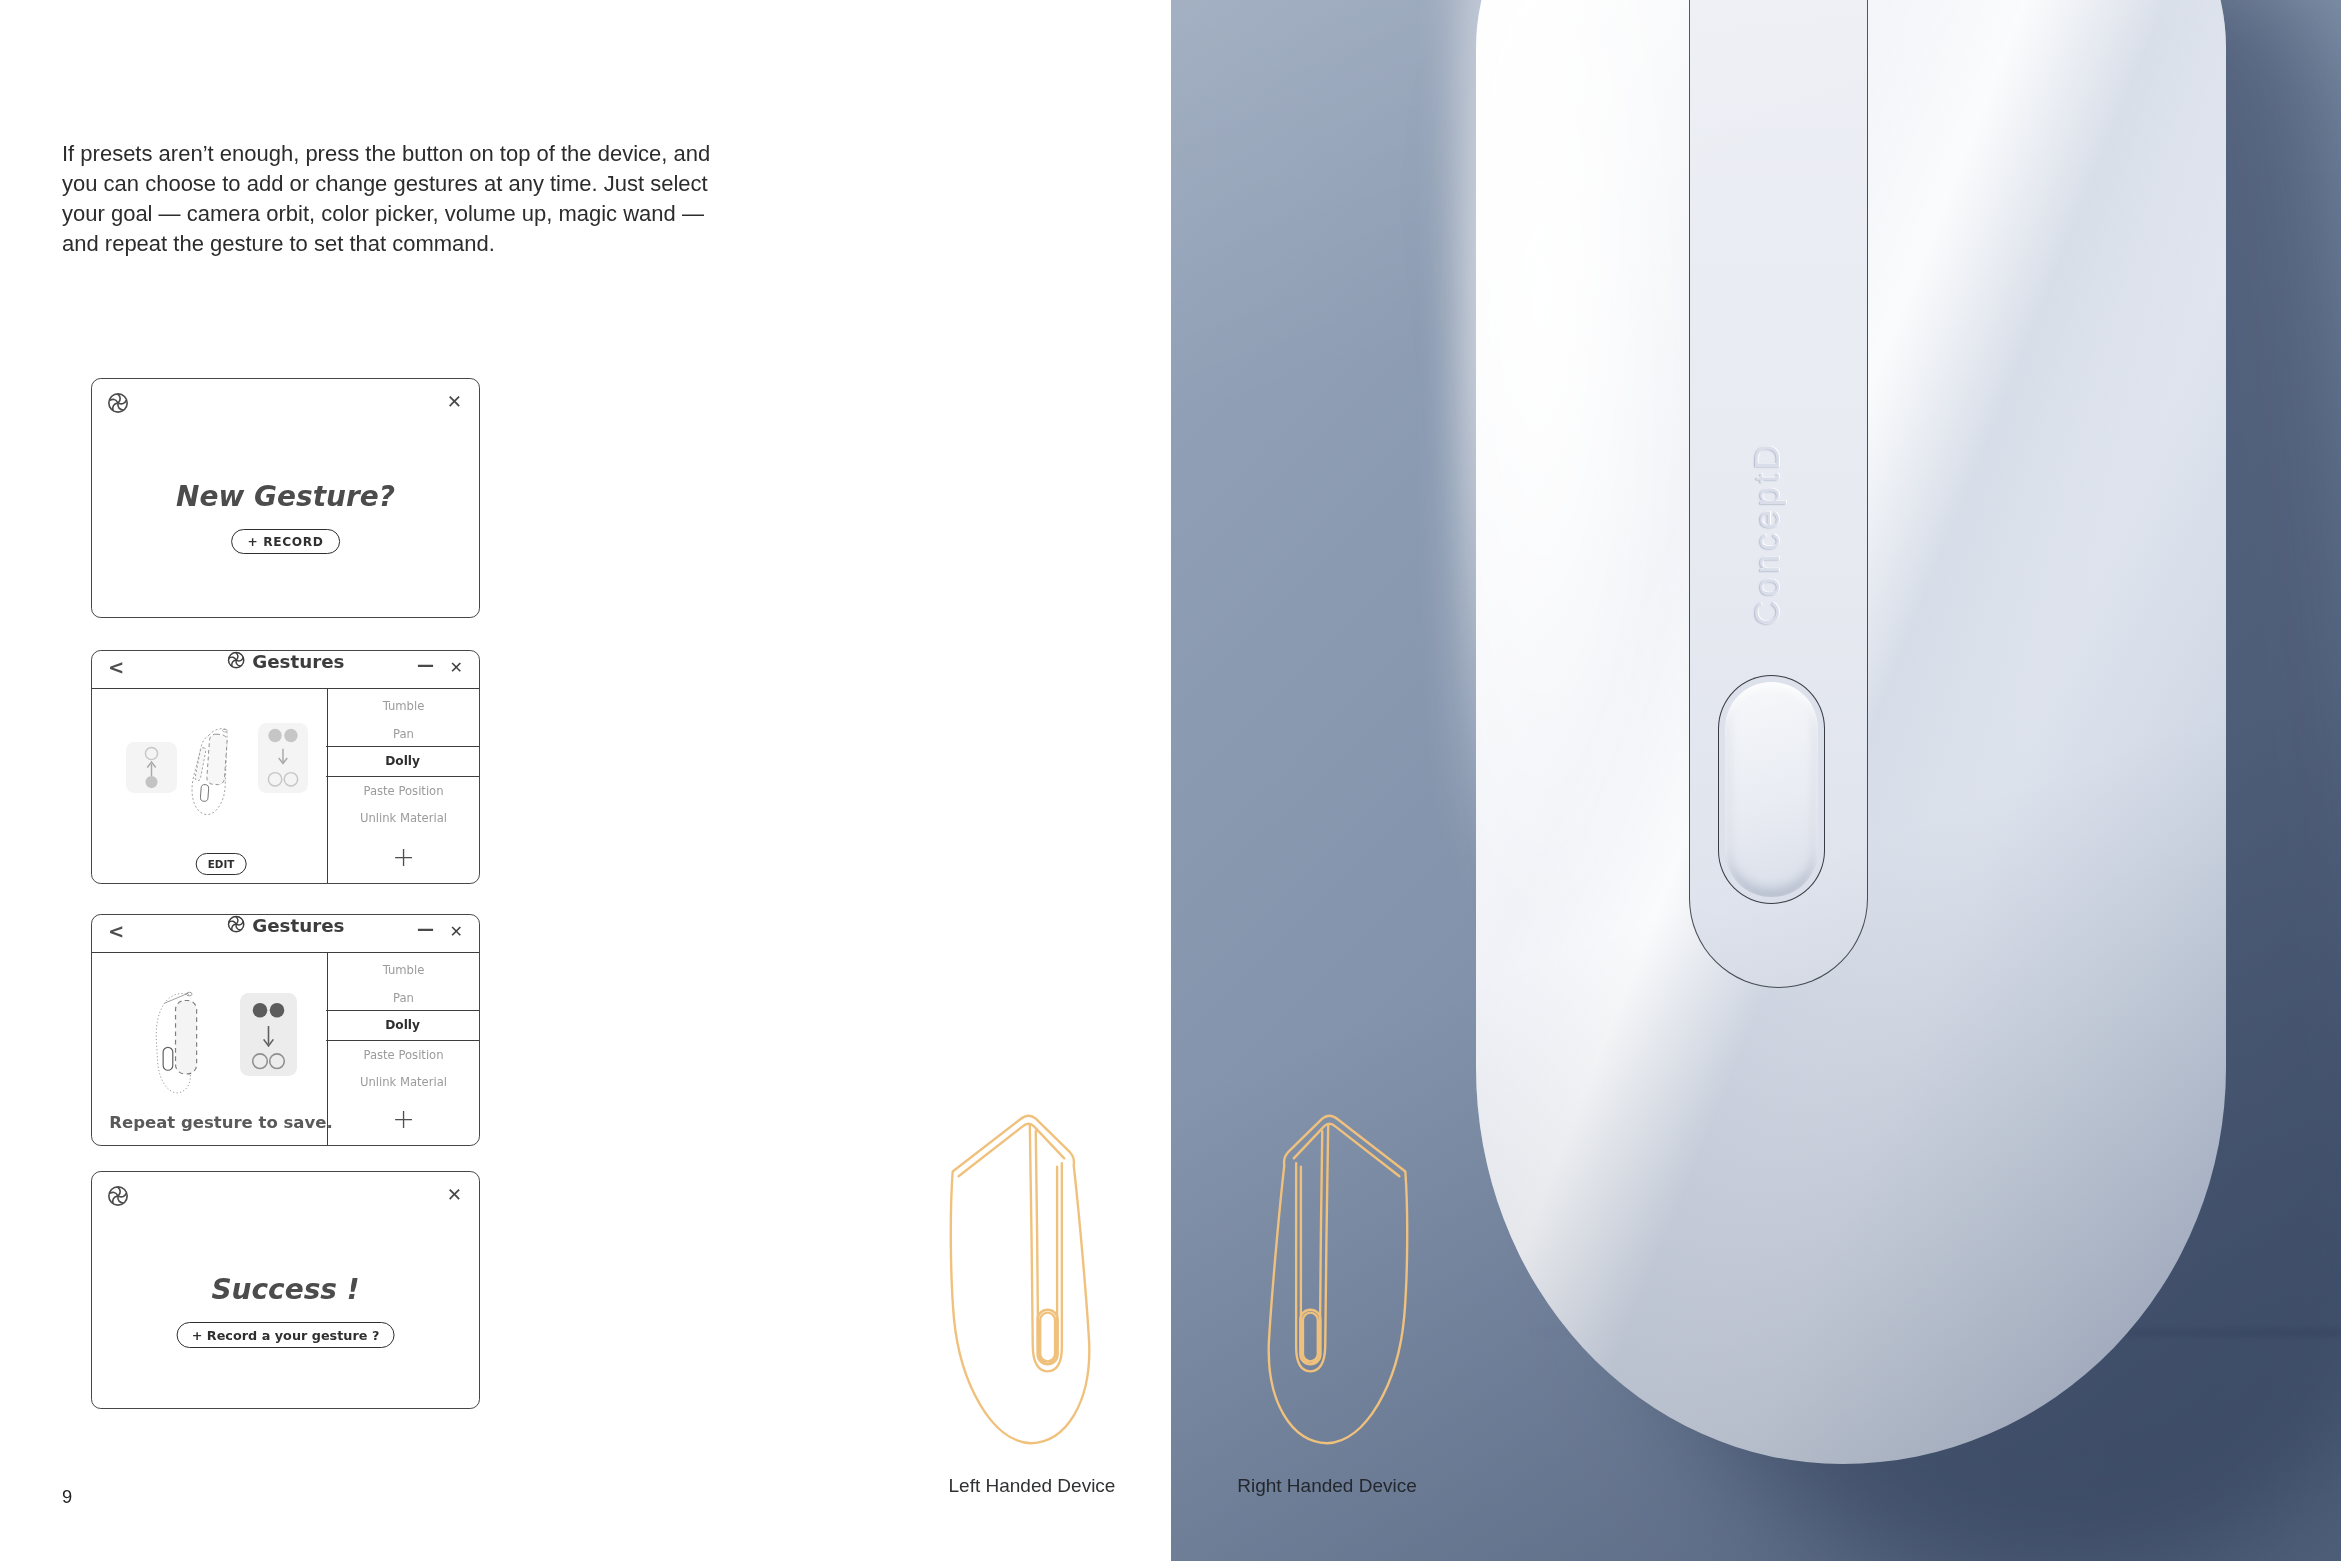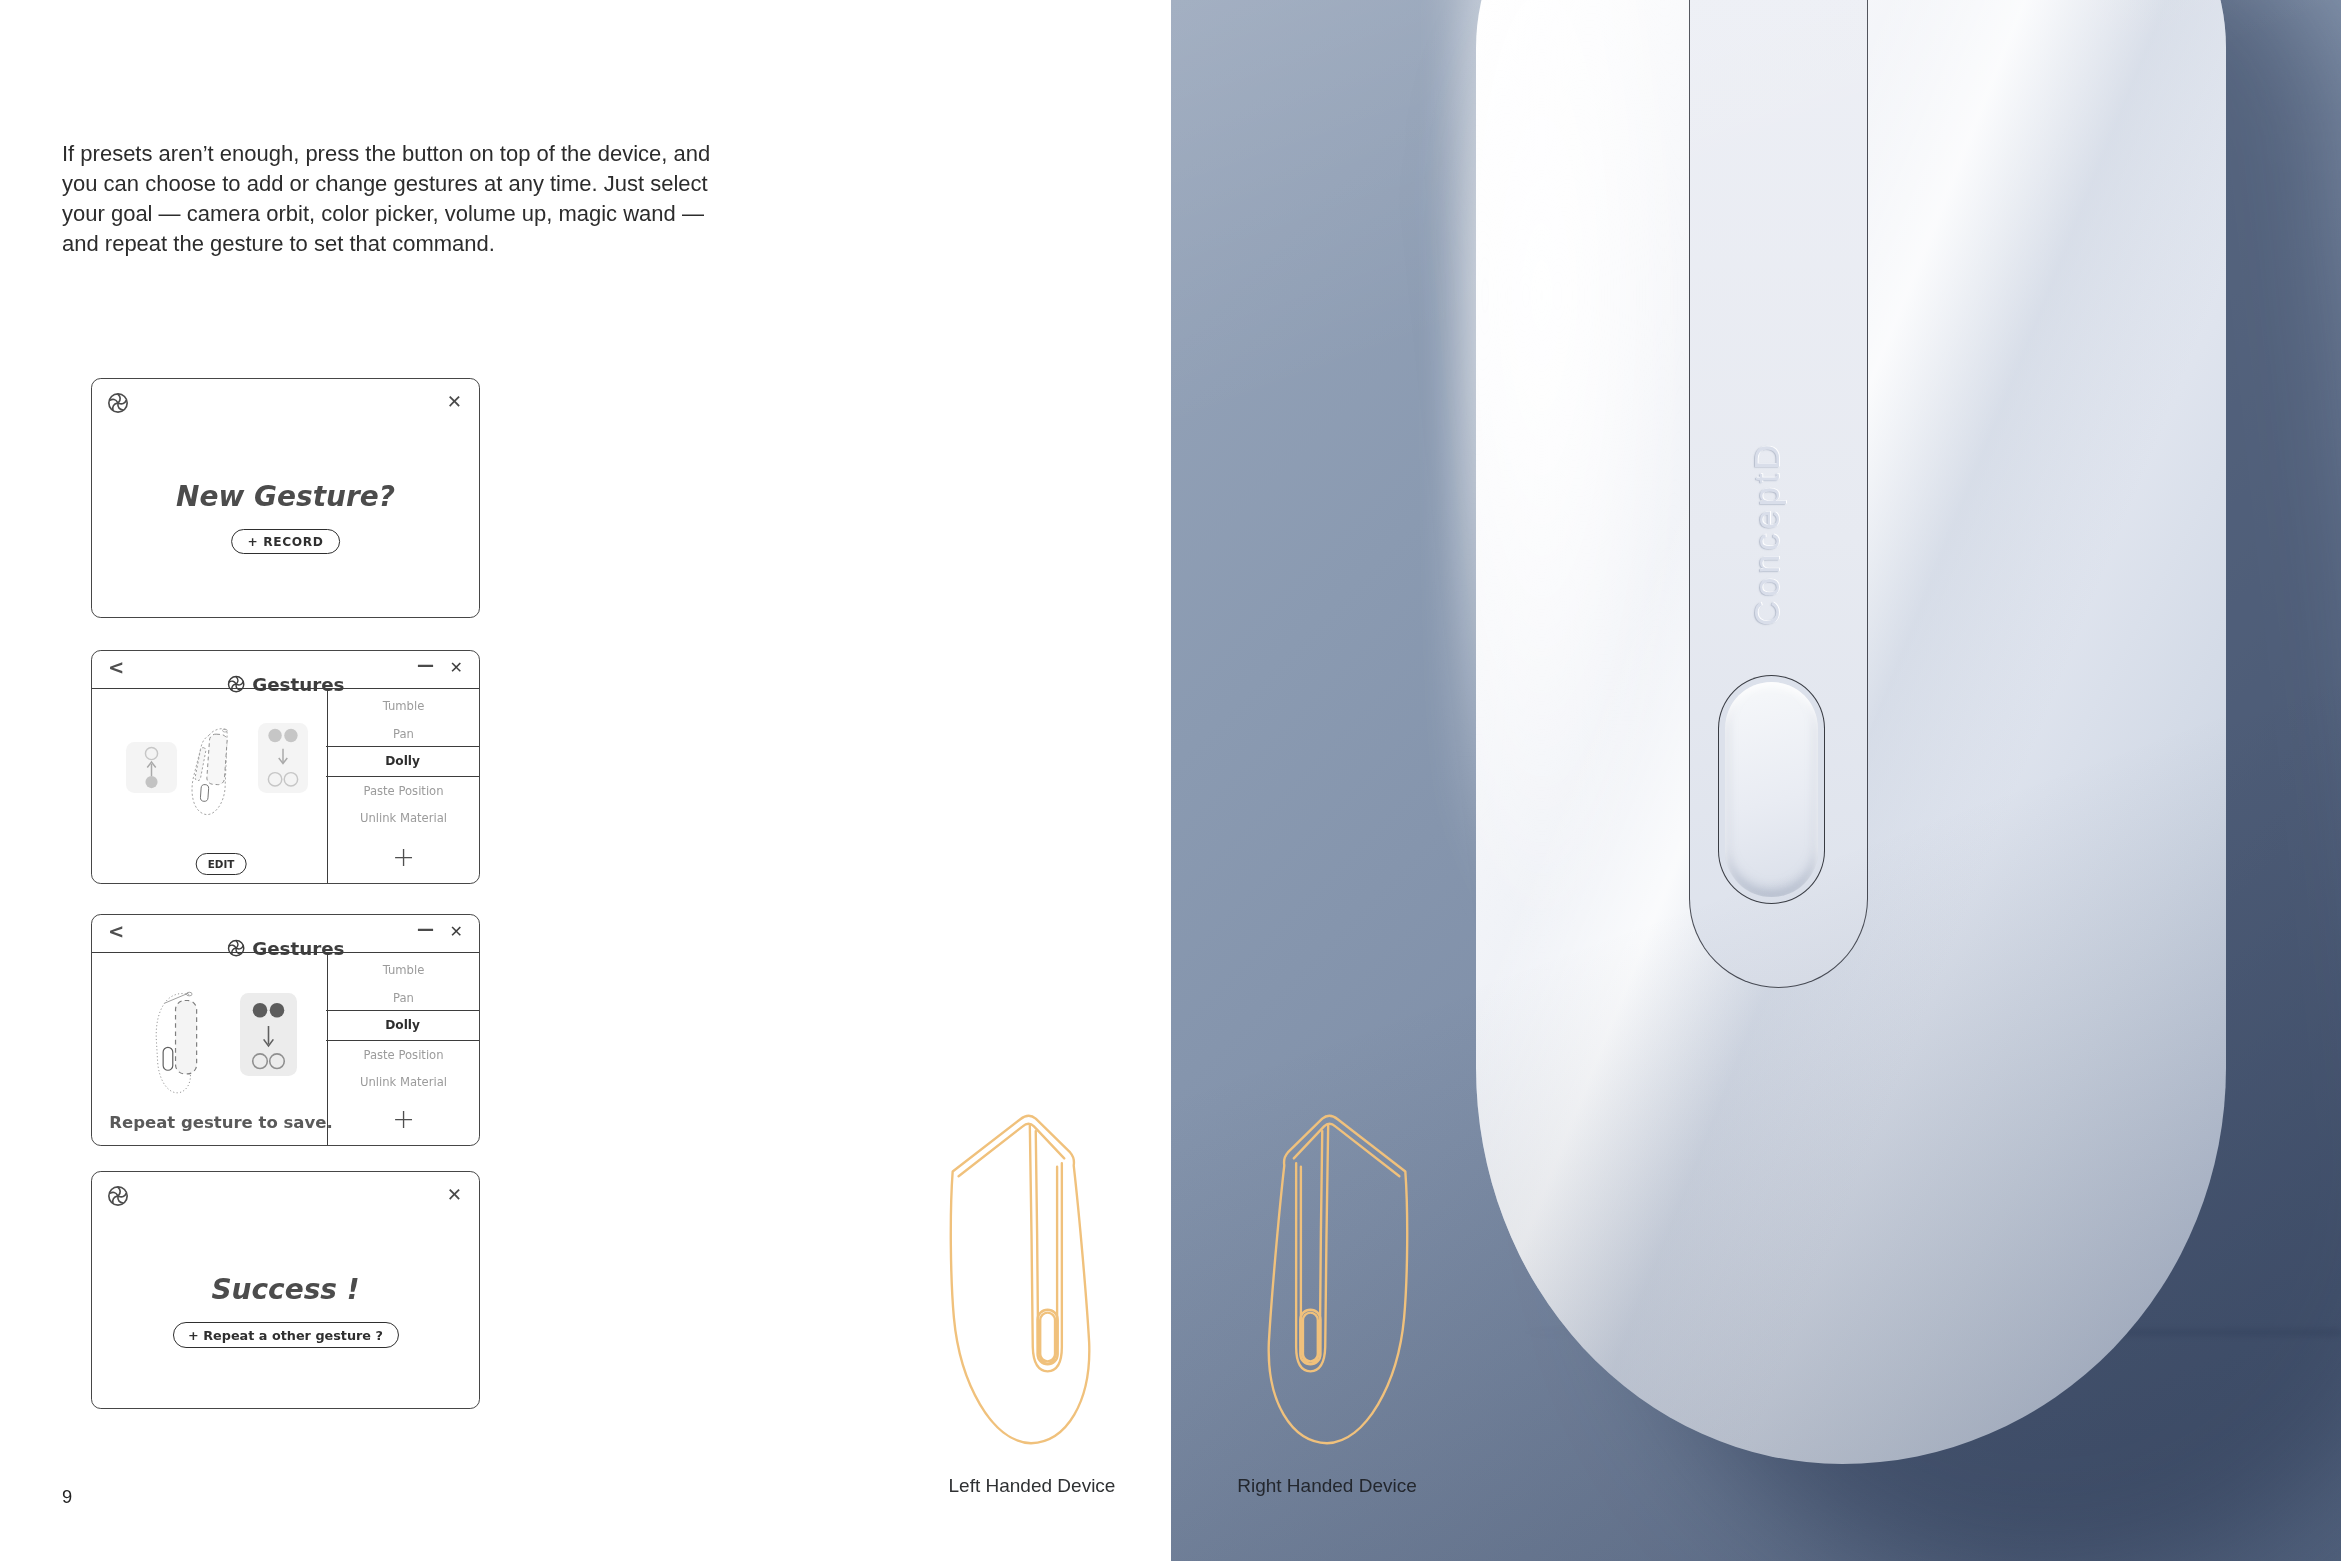--- a/index.html
+++ b/index.html
@@ -28,21 +28,21 @@
                 font-weight:700;color:#4c4c4c;font-style:italic;}
   .pill{position:absolute;left:50%;top:150px;transform:translateX(-50%);
         border:1.8px solid #2f2f2f;border-radius:609px;background:#fff;color:#2f2f2f;
         font-weight:700;white-space:nowrap;display:flex;align-items:center;justify-content:center;}
   .pill-record{height:23px;padding:0 16px;font-size:12.2px;letter-spacing:0.6px;}
   .pill-record2{height:24.4px;padding:0 14.6px;font-size:12.8px;font-weight:600;}
 
   .hdr{position:absolute;top:0;left:0;right:0;height:37px;border-bottom:1.8px solid #3d3d3d;}
   .hdr .back{position:absolute;left:16px;top:4.9px;font-size:19.5px;font-weight:700;color:#4f4f4f;}
   .hdr-center{position:absolute;left:0;right:0;top:0;height:37px;display:flex;gap:7.3px;
-              align-items:center;justify-content:center;font-size:18.3px;font-weight:700;color:#3d3d3d;margin-top:15px;}
+              align-items:flex-start;justify-content:center;font-size:18.3px;font-weight:700;color:#3d3d3d;}
   .hdr .min{position:absolute;right:45px;top:3.7px;font-size:17px;font-weight:700;color:#4a4a4a;}
   .hdr .x2{position:absolute;right:16px;top:7.3px;font-size:16px;font-weight:700;color:#3f3f3f;}
 
   .dlg-body{position:absolute;left:0;top:37px;right:129px;bottom:0;}
   .pane{position:absolute;top:37px;right:0;bottom:0;width:129px;border-left:1.8px solid #3d3d3d;padding-left:22px;}
   .pane .li{position:absolute;left:0;right:0;text-align:center;font-size:11.6px;color:#9b9b9b;}
   .li-1{top:11px;} .li-2{top:39px;}
   .li-sel{position:absolute;left:-1.8px;right:0;top:58px;height:31px;line-height:29px;text-align:center;
           font-size:12.2px;font-weight:700;color:#2d2d2d;border-top:1.8px solid #3d3d3d;
           border-bottom:1.8px solid #3d3d3d;box-sizing:border-box;}
@@ -250,21 +250,21 @@
         <g fill="none" stroke="#4c4c4c" stroke-width="1.8" stroke-linecap="round">
           <path d="M12,2.6 C14.8,5 15.3,8.5 12.5,11.4"></path>
           <path d="M12,2.6 C14.8,5 15.3,8.5 12.5,11.4" transform="rotate(72 12 12)"></path>
           <path d="M12,2.6 C14.8,5 15.3,8.5 12.5,11.4" transform="rotate(144 12 12)"></path>
           <path d="M12,2.6 C14.8,5 15.3,8.5 12.5,11.4" transform="rotate(216 12 12)"></path>
           <path d="M12,2.6 C14.8,5 15.3,8.5 12.5,11.4" transform="rotate(288 12 12)"></path>
         </g>
       </svg>
       <div class="xbtn">✕</div>
       <div class="center-title">Success !</div>
-      <div class="pill pill-record2">+ Repeat a other gesture ?</div>
+      <div class="pill pill-record2">+ Record a your gesture ?</div>
     </div>
 
     <svg class="outline-left" viewBox="0 0 300 600">
       <g id="dev-outline" fill="none" stroke="#f0c17c" stroke-width="4" stroke-linecap="round" stroke-linejoin="round">
         <path d="M18,112 L132,24 Q146,13 158,23 L216,80 Q224,89 222,102 C232,190 244,330 248,400 C252,500 210,568 150,570 C84,568 30,468 20,358 C14,290 13,180 18,112 Z"></path>
         <path d="M28,120 L136,36 Q146,27 155,36 L206,90"></path>
         <path d="M148,34 C150,140 152,300 153,408 Q154,448 178,449 Q202,448 202,408 L202,98"></path>
         <path d="M158,44 C160,150 161,300 162,402 Q163,436 178,436 Q193,436 194,402 L194,104"></path>
         <rect x="161" y="345" width="34" height="92" rx="17"></rect>
         <rect x="165.5" y="350" width="25" height="82" rx="12.5"></rect>

